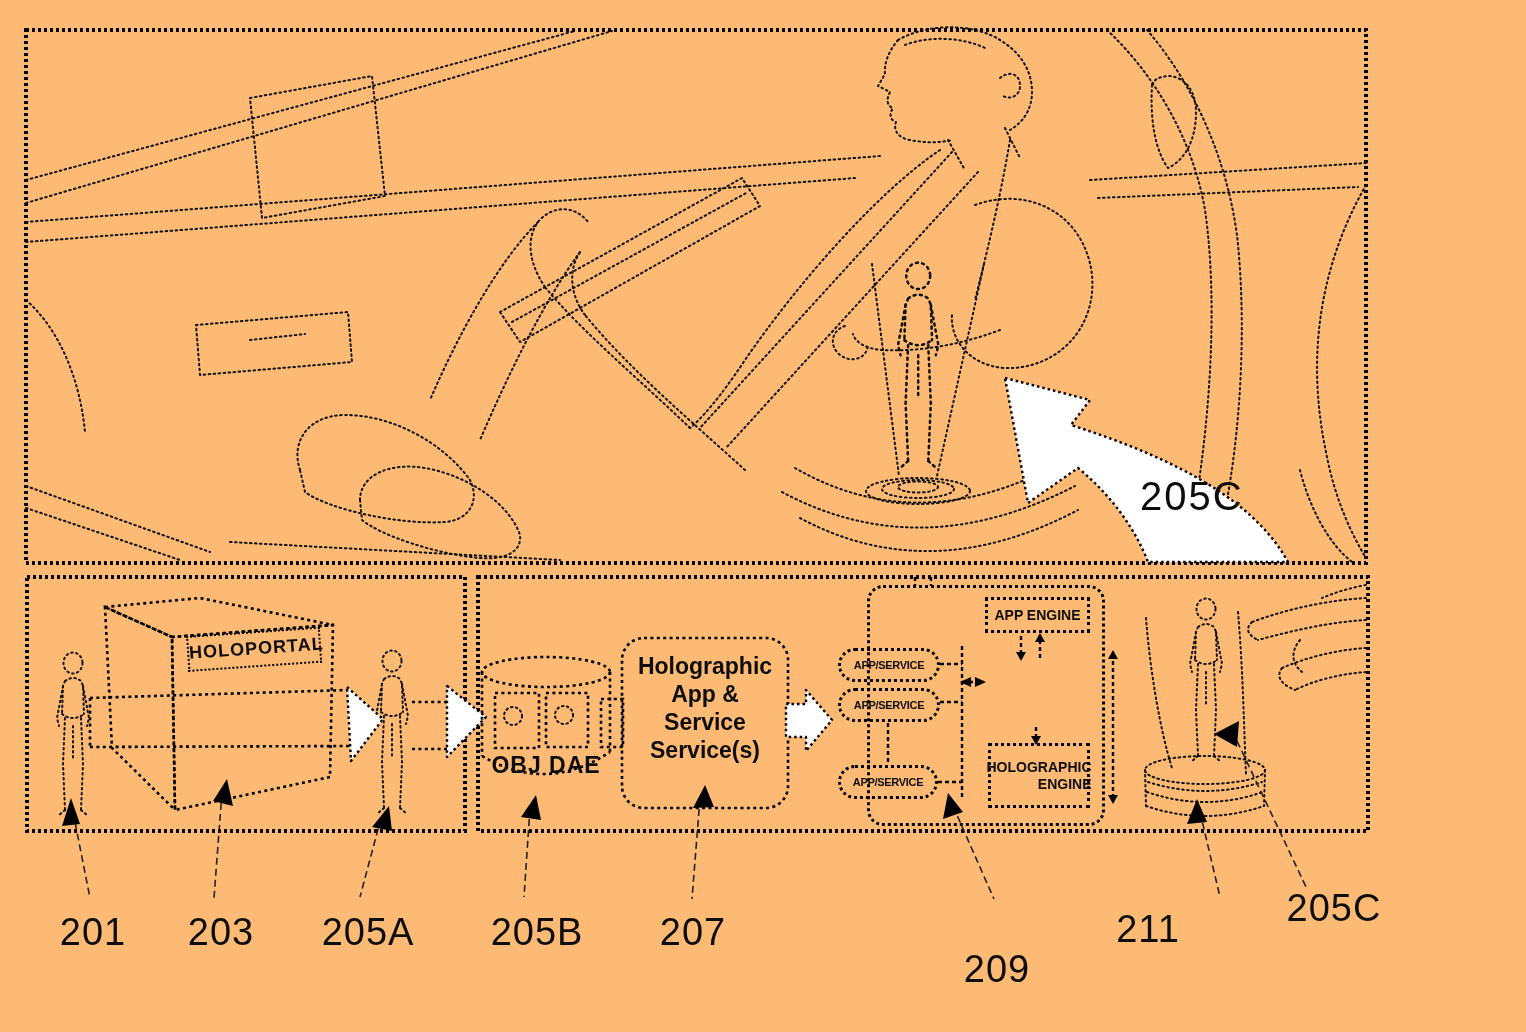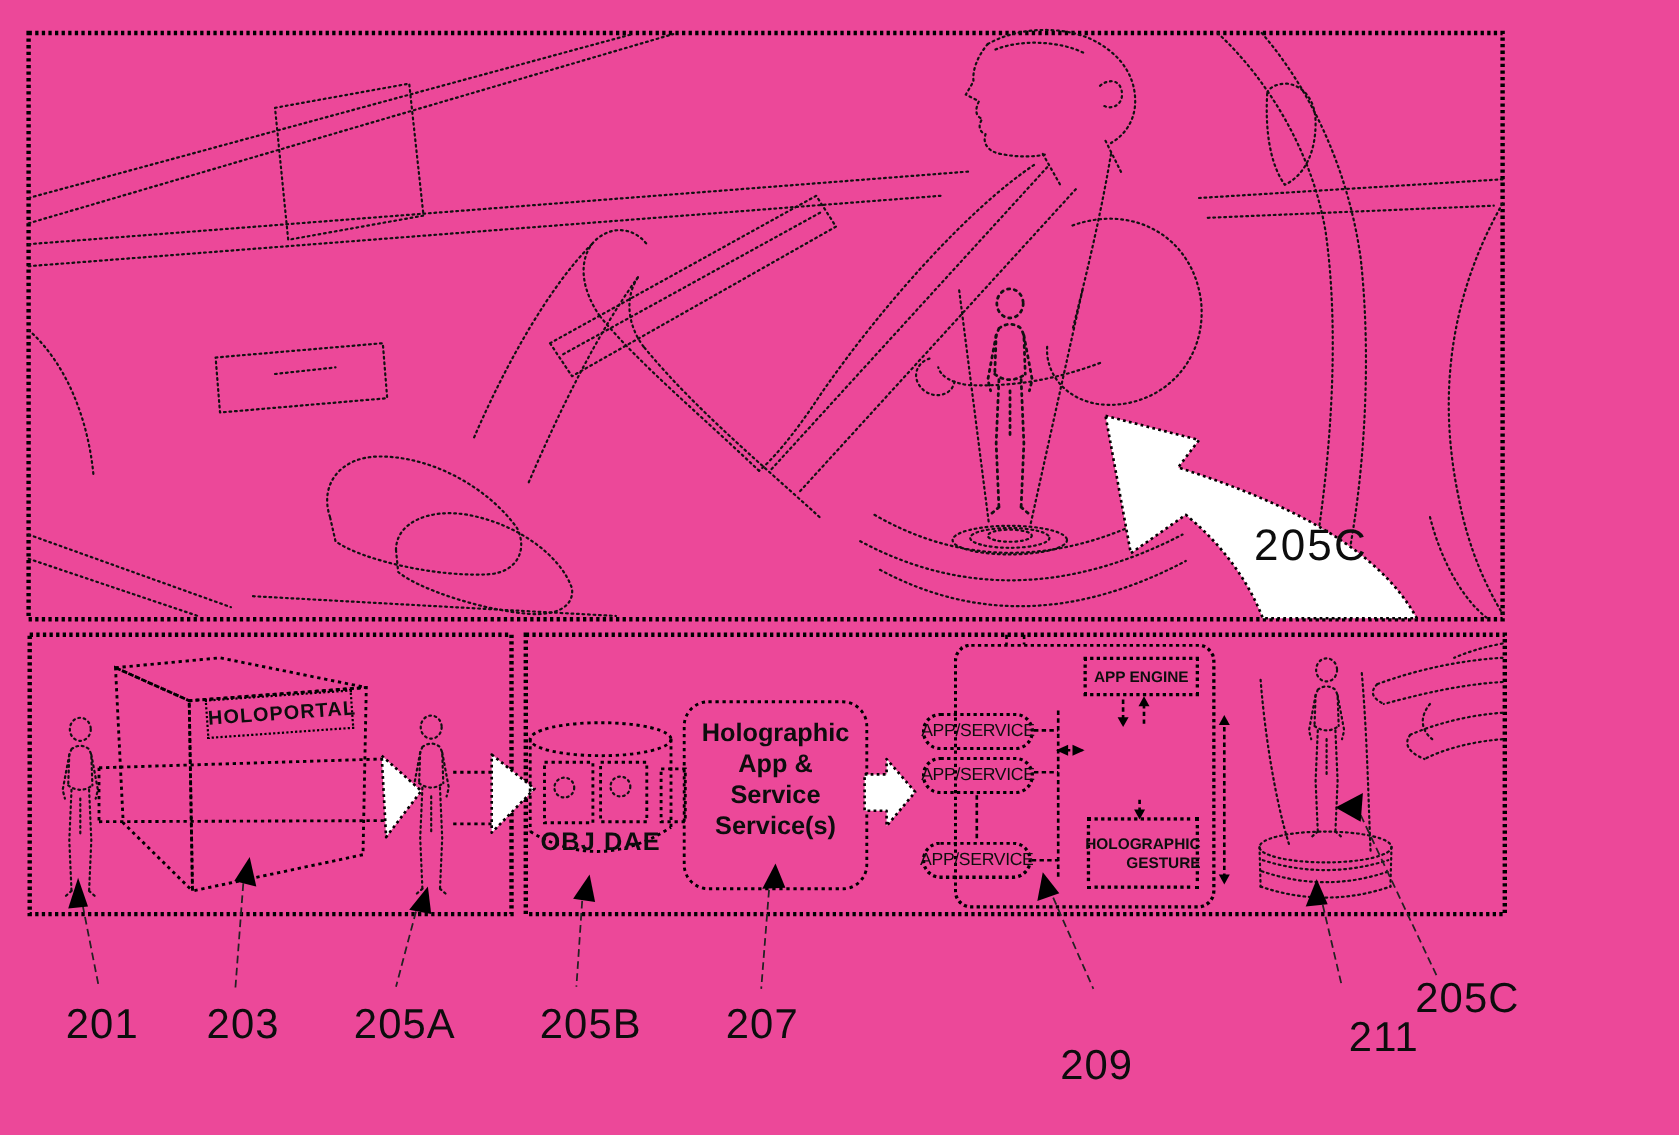--- a/index.html
+++ b/index.html
@@ -1,17 +1,17 @@
 <!DOCTYPE html>
 <html><head>
 <meta charset="utf-8">
 <style>
   html,body{margin:0;padding:0;background:#ffffff;}
   *{box-sizing:border-box;}
-  #fig{position:relative;width:1526px;height:1032px;background:#ec4899;overflow:hidden;
+  #fig{position:relative;width:1526px;height:1032px;background:#fdba74;overflow:hidden;
        font-family:"Liberation Sans",sans-serif;}
   #art{position:absolute;left:0;top:0;}
   
   .pb{fill:none;stroke:#000;stroke-width:4;stroke-dasharray:3 3;}
   .bx{fill:none;stroke:#000;stroke-width:2.6;stroke-dasharray:3 3.4;}
   .sk{fill:none;stroke:#111;stroke-width:2;stroke-dasharray:1.6 3.4;stroke-linecap:round;stroke-linejoin:round;}
   .cn{fill:none;stroke:#000;stroke-width:2.4;stroke-dasharray:4 3;}
   .ld{fill:none;stroke:#222;stroke-width:1.6;stroke-dasharray:7 4;}
   .fw{fill:#fff;stroke:#000;stroke-width:2.4;stroke-dasharray:2.5 3;stroke-linejoin:round;}
   .tri{fill:#000;stroke:none;}
@@ -19,21 +19,21 @@
   .lbl{position:absolute;color:#0d0d0d;white-space:nowrap;}
   .ref{font-size:38px;transform:translateX(-50%);letter-spacing:1px;}
   .callout-top{left:1140px;top:474px;font-size:40px;letter-spacing:2px;}
   .holoportal{left:186px;top:636px;width:134px;height:36px;border:2px dotted #000;
       font-size:18px;font-weight:800;line-height:31px;text-align:center;letter-spacing:1px;
       transform:rotate(-4deg);transform-origin:left top;}
   .objdae{left:484px;top:752px;width:124px;text-align:center;font-size:23px;font-weight:bold;letter-spacing:1px;}
   .toolkit-text{left:622px;top:652px;width:166px;text-align:center;font-size:23px;font-weight:bold;line-height:28px;white-space:normal;}
   .groupbox{position:absolute;left:867px;top:585px;width:238px;height:241px;border:3px dotted #000;border-radius:16px;}
   .pill{position:absolute;width:102px;height:34px;border:3px dotted #000;border-radius:18px;
-      font-size:16px;font-weight:normal;text-align:center;color:#0d0d0d;
+      font-size:11px;font-weight:bold;text-align:center;color:#0d0d0d;
       display:flex;align-items:center;justify-content:center;letter-spacing:-0.3px;}
   .engine{position:absolute;border:3px dotted #000;font-size:14px;font-weight:bold;color:#0d0d0d;
       display:flex;align-items:center;justify-content:center;text-align:right;line-height:1.15;padding:2px;}
 </style>
 </head>
 <body>
 
 <div id="fig">
 
 <svg id="art" width="1526" height="1032" viewBox="0 0 1526 1032">
@@ -246,24 +246,24 @@
     <span style="display:block">Service(s)</span>
   </div>
 
   <div class="groupbox"></div>
 
   <div class="pill" style="left:838px;top:648px;">APP/SERVICE</div>
   <div class="pill" style="left:838px;top:688px;">APP/SERVICE</div>
   <div class="pill" style="left:838px;top:765px;width:100px;">APP/SERVICE</div>
 
   <div class="engine" style="left:985px;top:597px;width:105px;height:36px;">APP ENGINE</div>
-  <div class="engine" style="left:988px;top:743px;width:102px;height:65px;">HOLOGRAPHIC GESTURE</div>
+  <div class="engine" style="left:988px;top:743px;width:102px;height:65px;">HOLOGRAPHIC ENGINE</div>
 
   <div class="lbl ref" style="left:93px;top:911px;">201</div>
   <div class="lbl ref" style="left:221px;top:911px;">203</div>
   <div class="lbl ref" style="left:368px;top:911px;">205A</div>
   <div class="lbl ref" style="left:537px;top:911px;">205B</div>
   <div class="lbl ref" style="left:693px;top:911px;">207</div>
   <div class="lbl ref" style="left:997px;top:911px;margin-top:37px;">209</div>
-  <div class="lbl ref" style="left:1258px;top:908px;margin-top:14px;">211</div>
+  <div class="lbl ref" style="left:1148px;top:908px;">211</div>
   <div class="lbl ref" style="left:1334px;top:887px;">205C</div>
 
 </div>
 
 </body></html>

